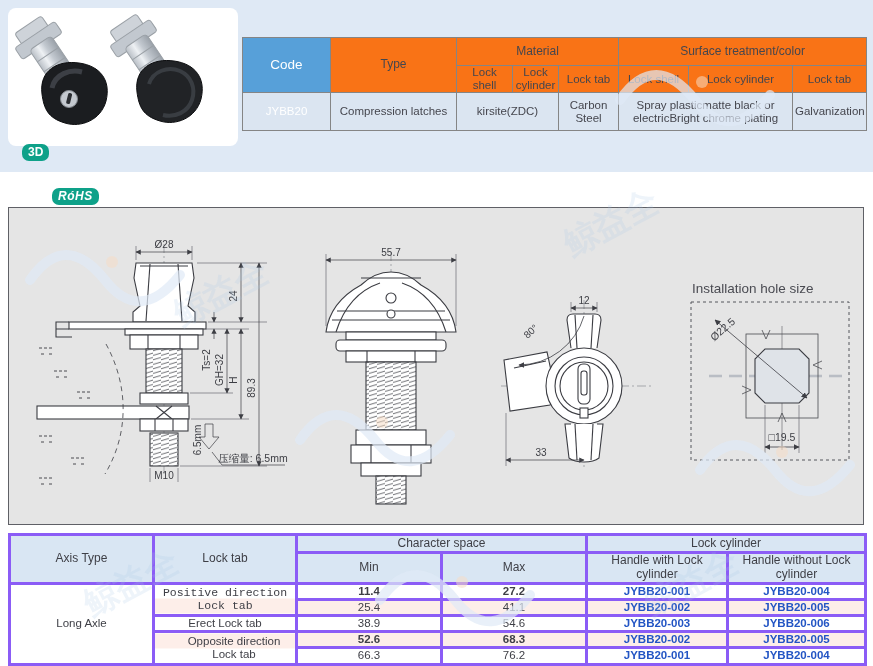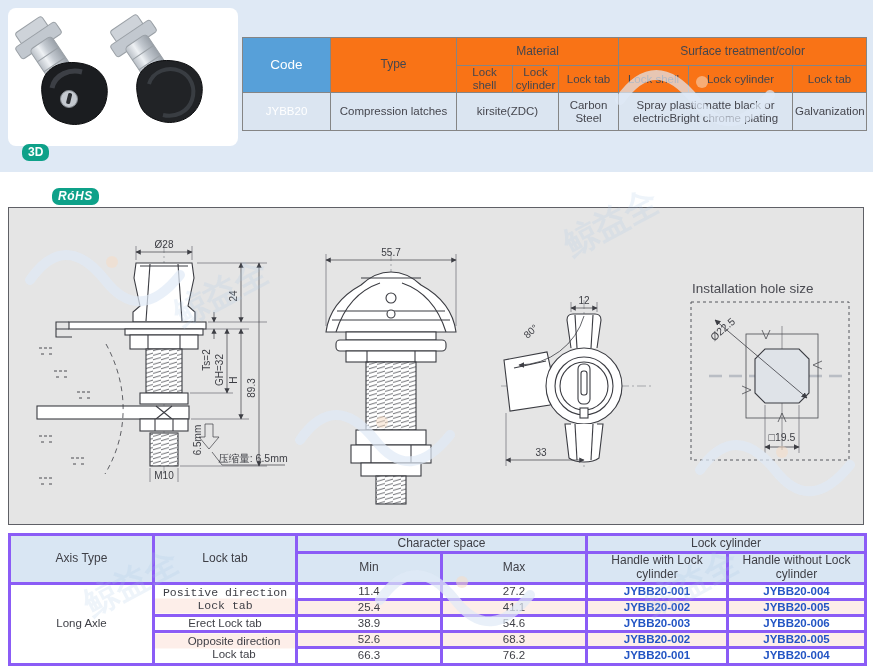--- a/index.html
+++ b/index.html
@@ -35,21 +35,21 @@
   #size-table td{border:3px solid #8b5cf6;text-align:center;vertical-align:middle;
                  font-size:12px;color:#3e3f46;padding:0 2px;line-height:1.15;background:#fff;}
   #size-table tr.h1 td{height:18px;background:#d9e6f3;}
   #size-table tr.h2 td{height:26px;background:#d9e6f3;text-align:center;}
   #size-table tr.dr td{height:16px;font-size:11.5px;}
   #size-table td.pink{background:#fdeee9;}
   #size-table td.split-wp{background:linear-gradient(to bottom,#ffffff 50%,#fdeee9 50%);font-family:Liberation Mono, monospace;}
   #size-table td.split-pw{background:linear-gradient(to bottom,#fdeee9 50%,#ffffff 50%);padding-left:20px;}
   #size-table td.code{color:#2355c4;font-weight:bold;}
   #size-table td.gsep{border-bottom:1px solid #3f3f3f;}
-  #size-table td.lsep{border-bottom:1px solid #b9b9b9;}
+  #size-table td.lsep{border-bottom:1px solid #b9b9b9;font-weight:bold;}
   
   #watermark{position:absolute;left:0;top:0;width:873px;height:666px;pointer-events:none;z-index:40;}
   .wm-text{position:absolute;font-size:34px;font-weight:bold;color:rgba(170,198,230,0.20);white-space:nowrap;}
 </style>
 </head>
 <body>
 
 <div id="page">
   <div id="band"></div>
 

